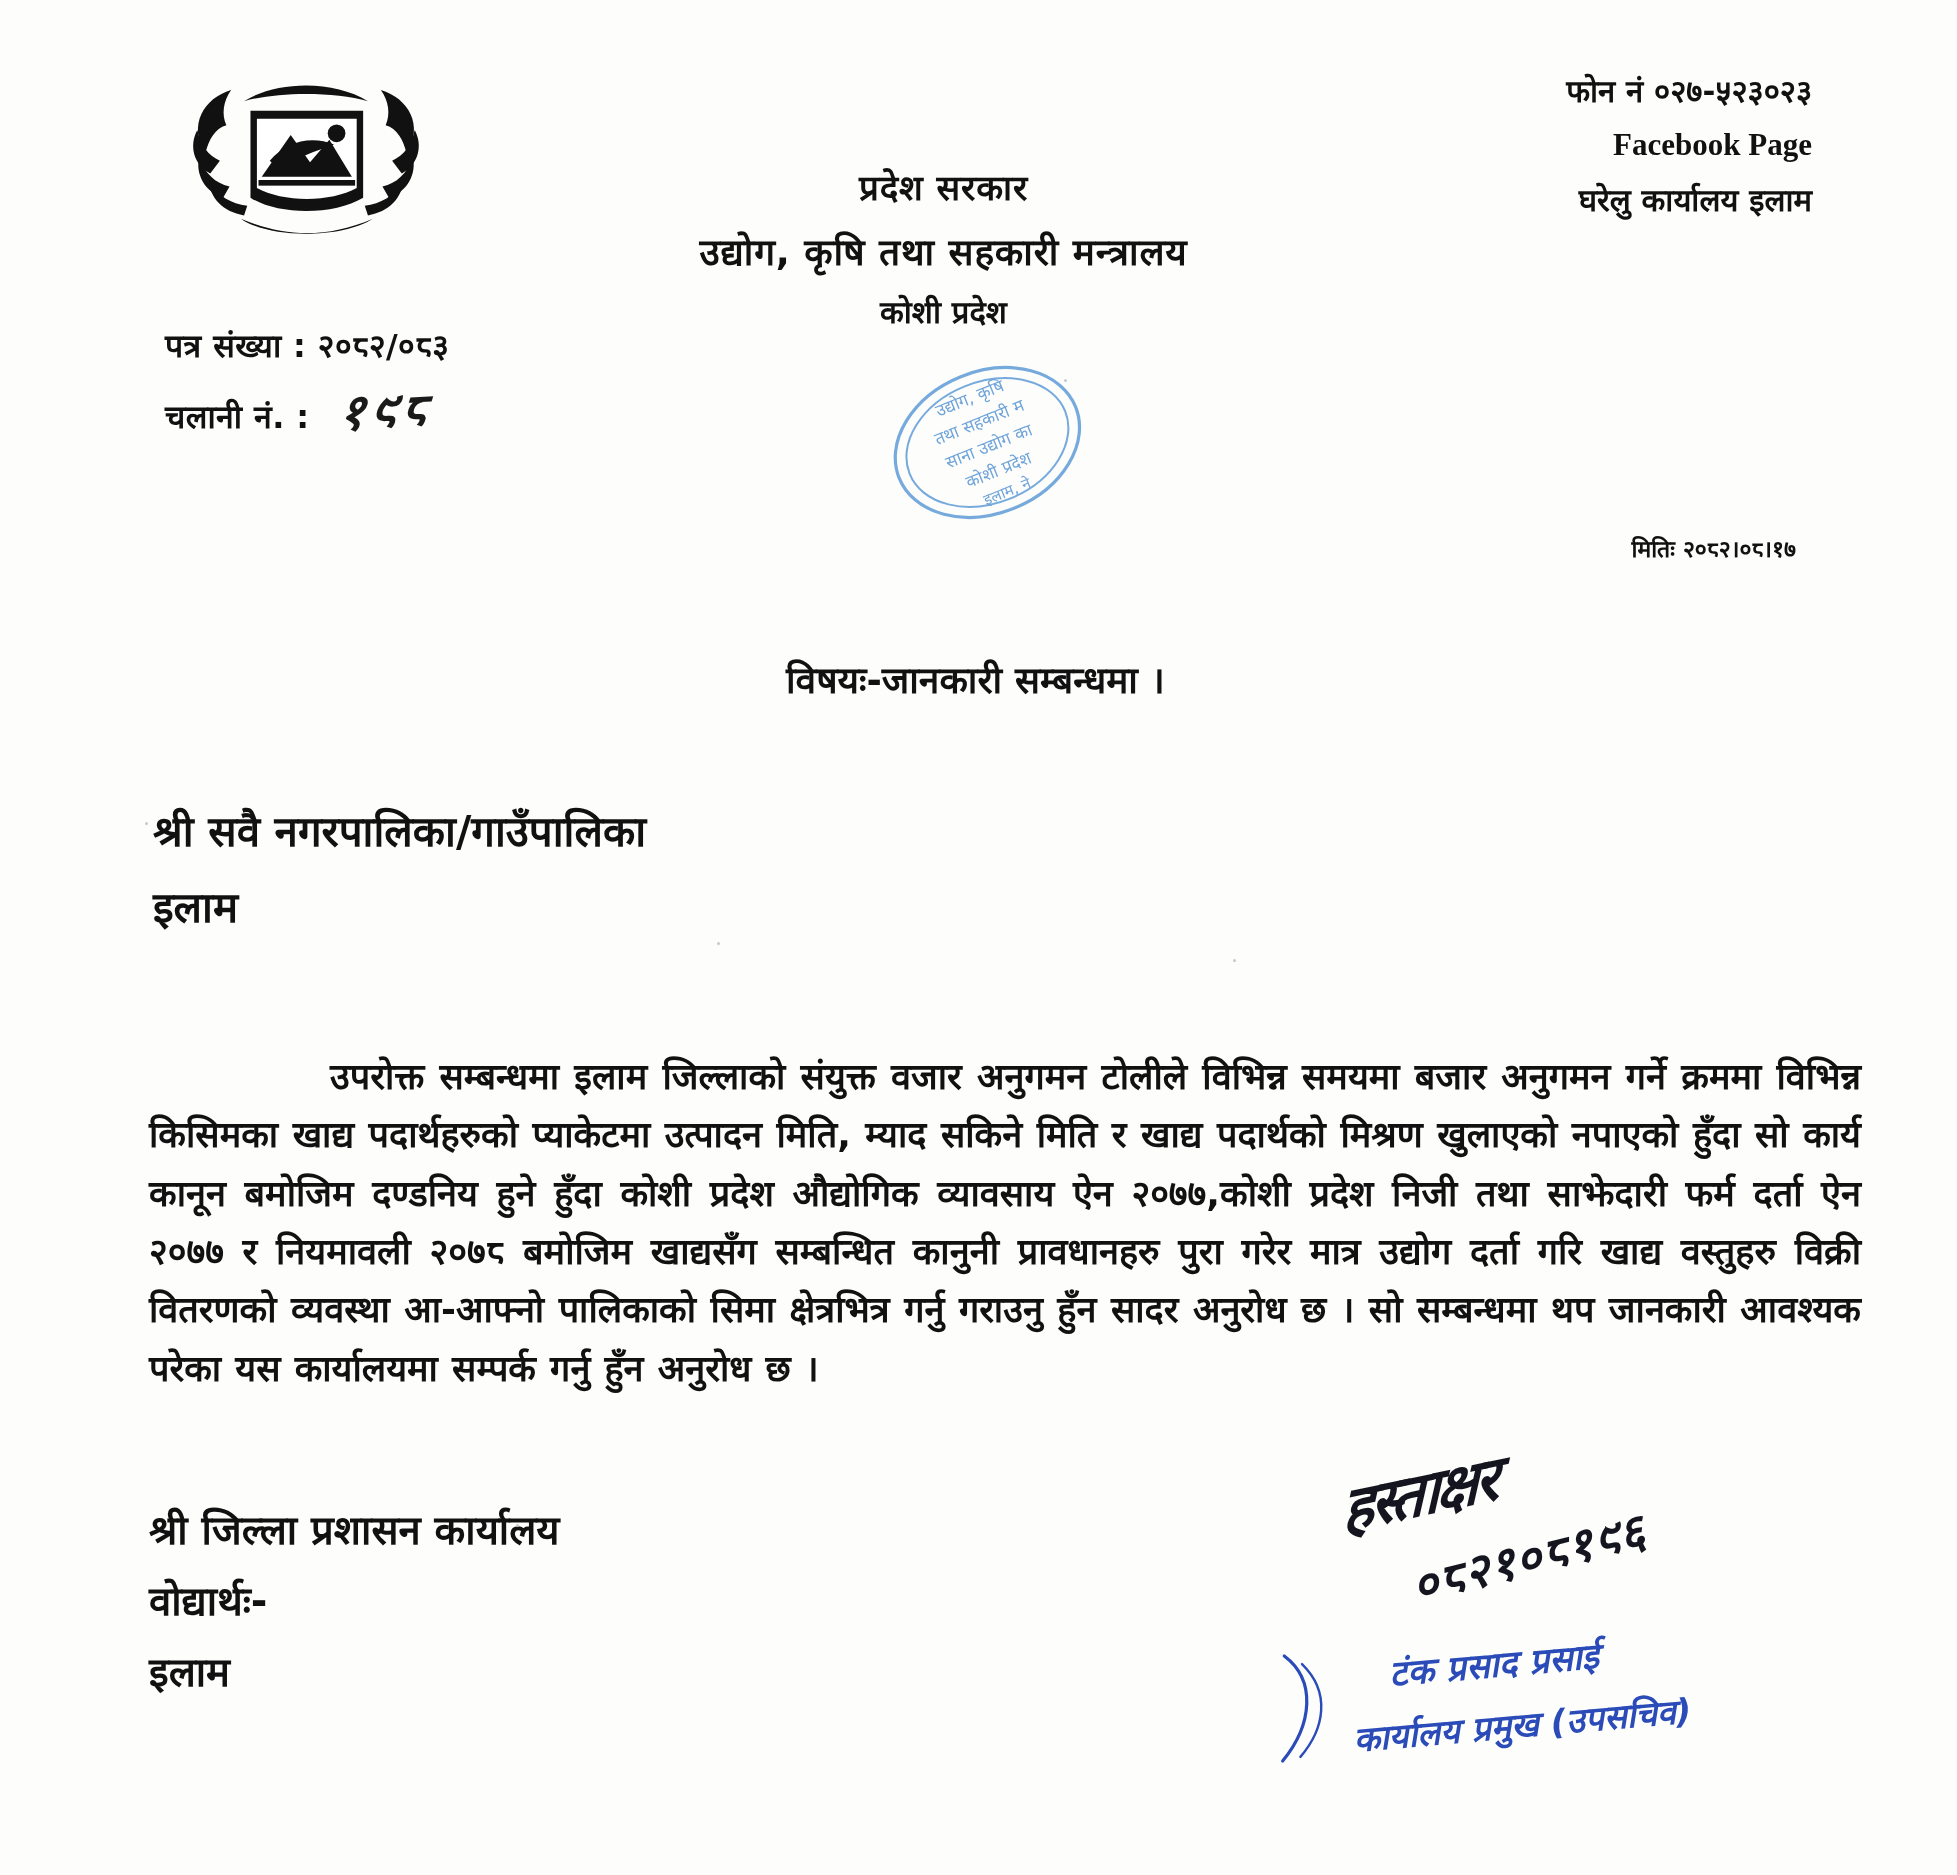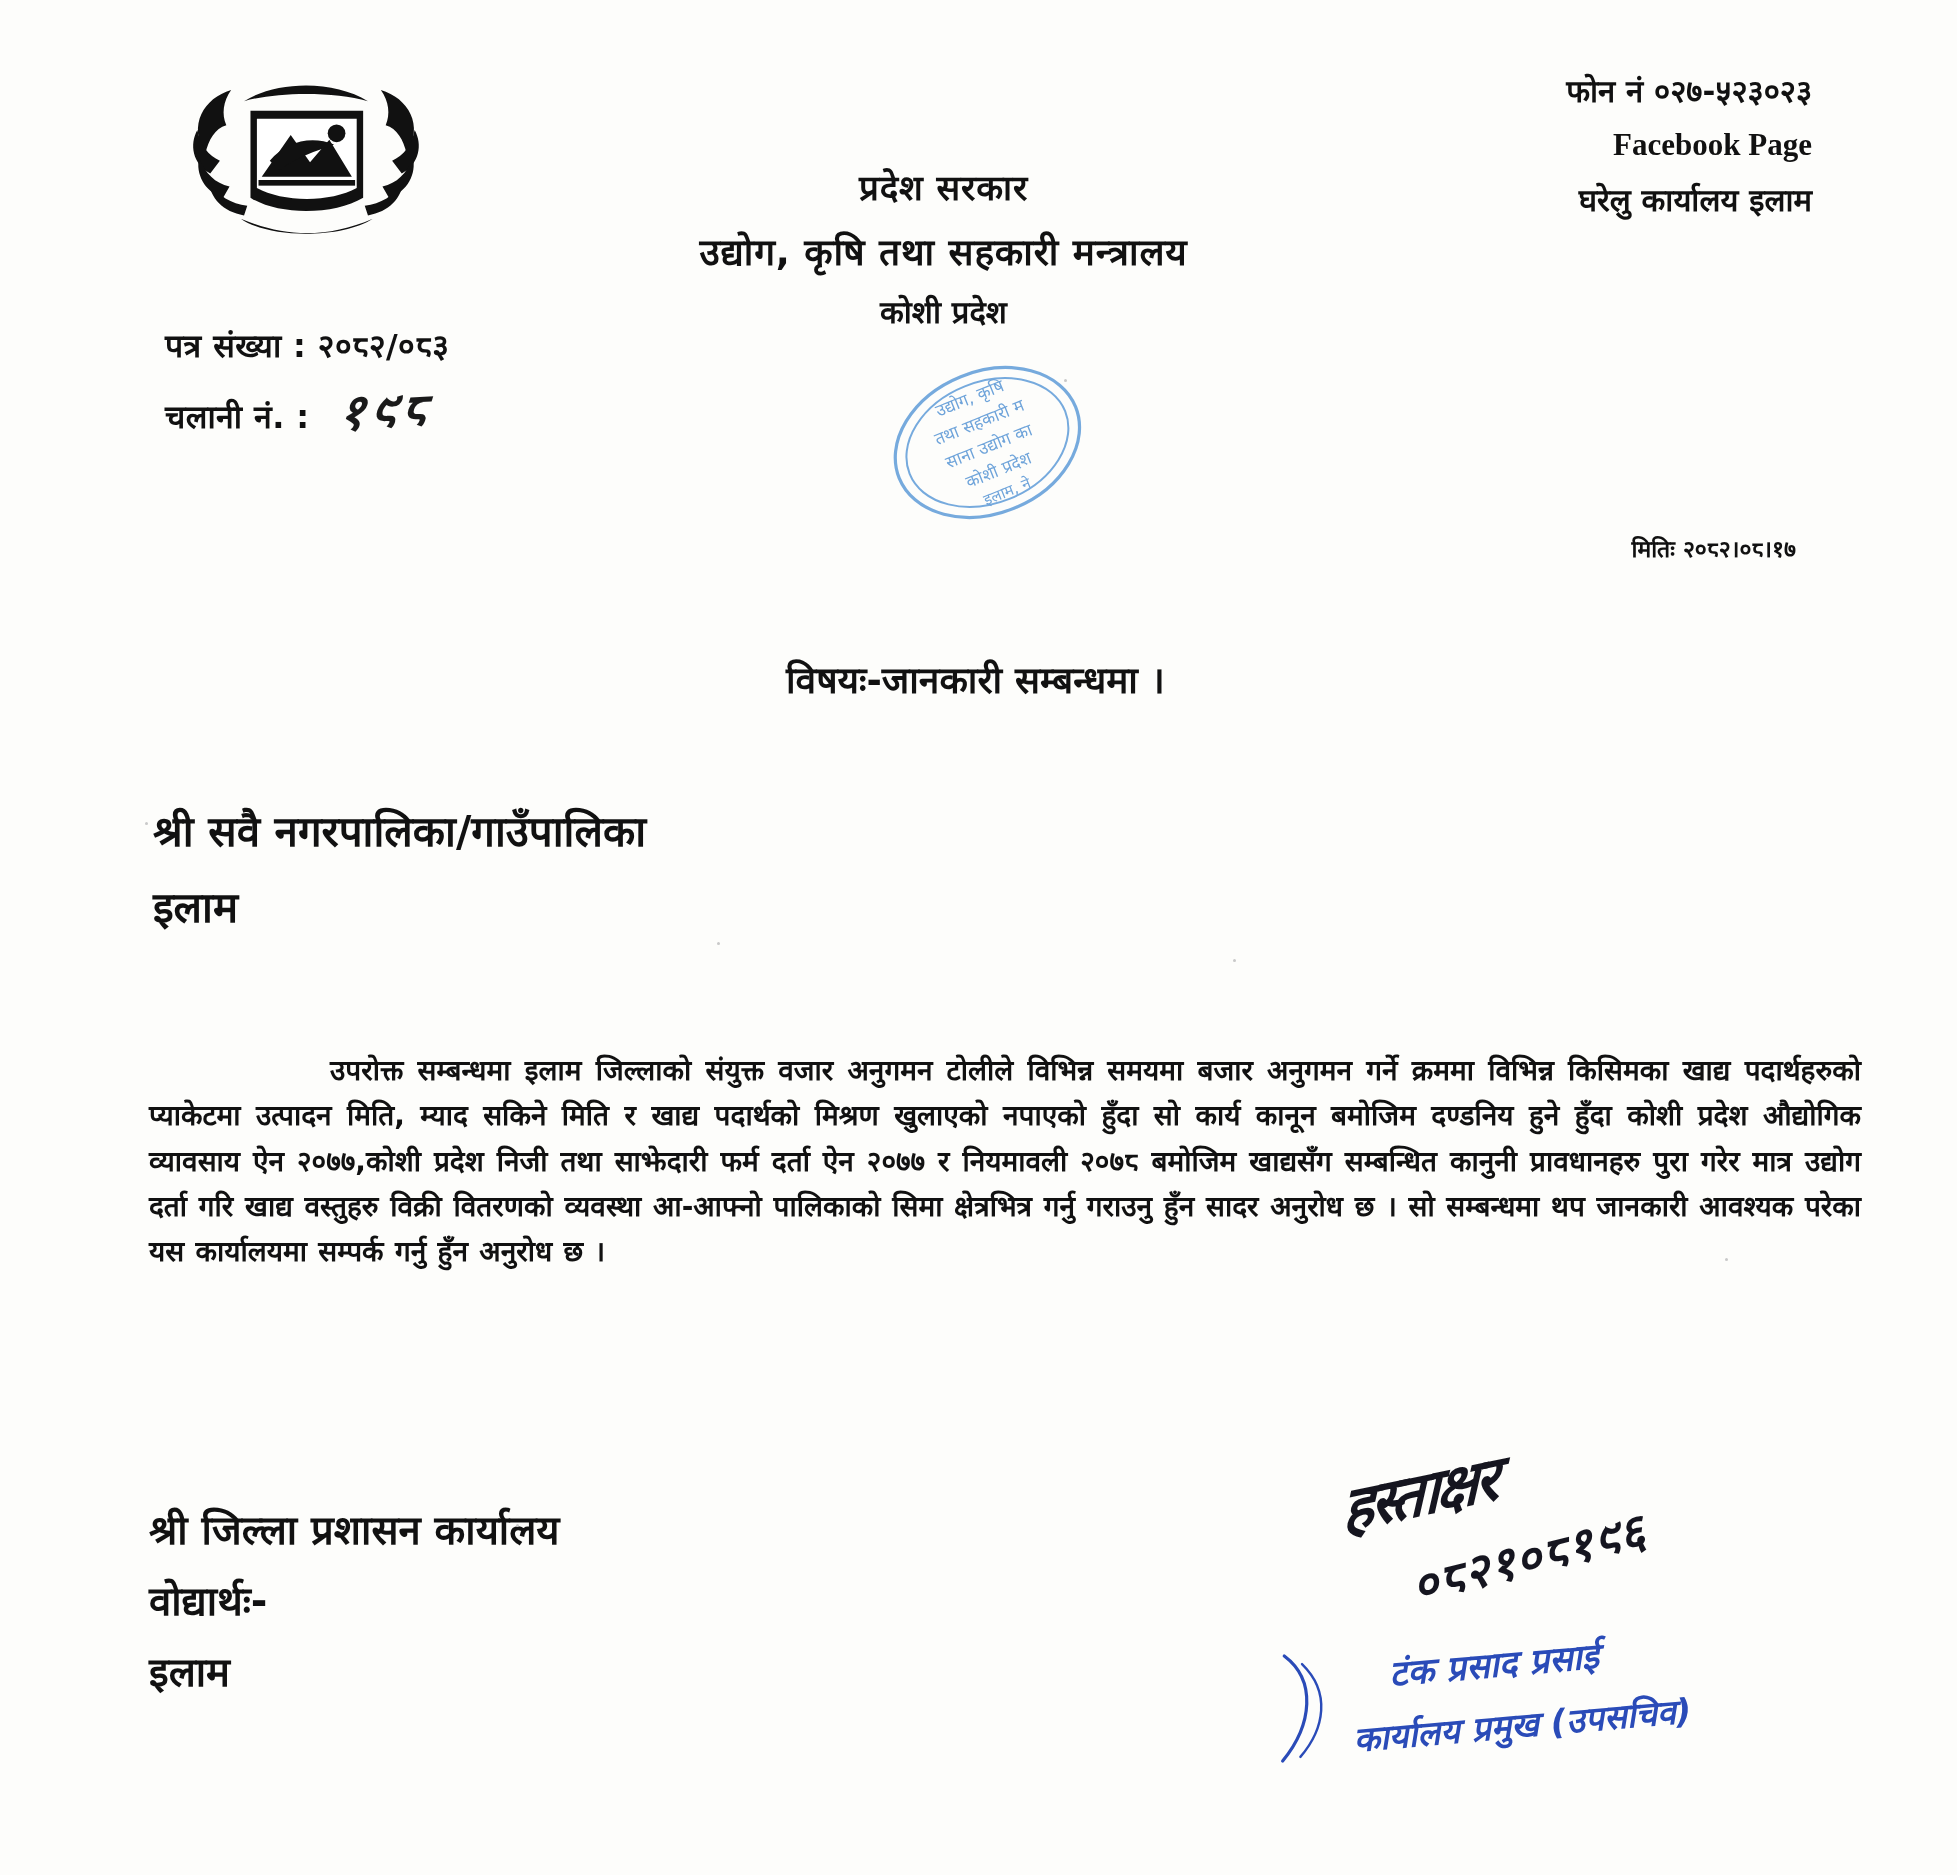--- a/index.html
+++ b/index.html
@@ -148,21 +148,21 @@
     font-weight: 700;
     line-height: 1.8;
   }
 
   
   .body-text {
     position: absolute;
     left: 149px;
     right: 96px;
     top: 1048px;
-    font-size: 28px;
+    font-size: 36px;
     font-weight: 700;
     line-height: 1.62;
     text-align: justify;
     text-justify: inter-word;
     word-spacing: 1.6px;
   }
   .body-text p { margin: 0; text-indent: 181px; }
 
   
   .bodhartha {

